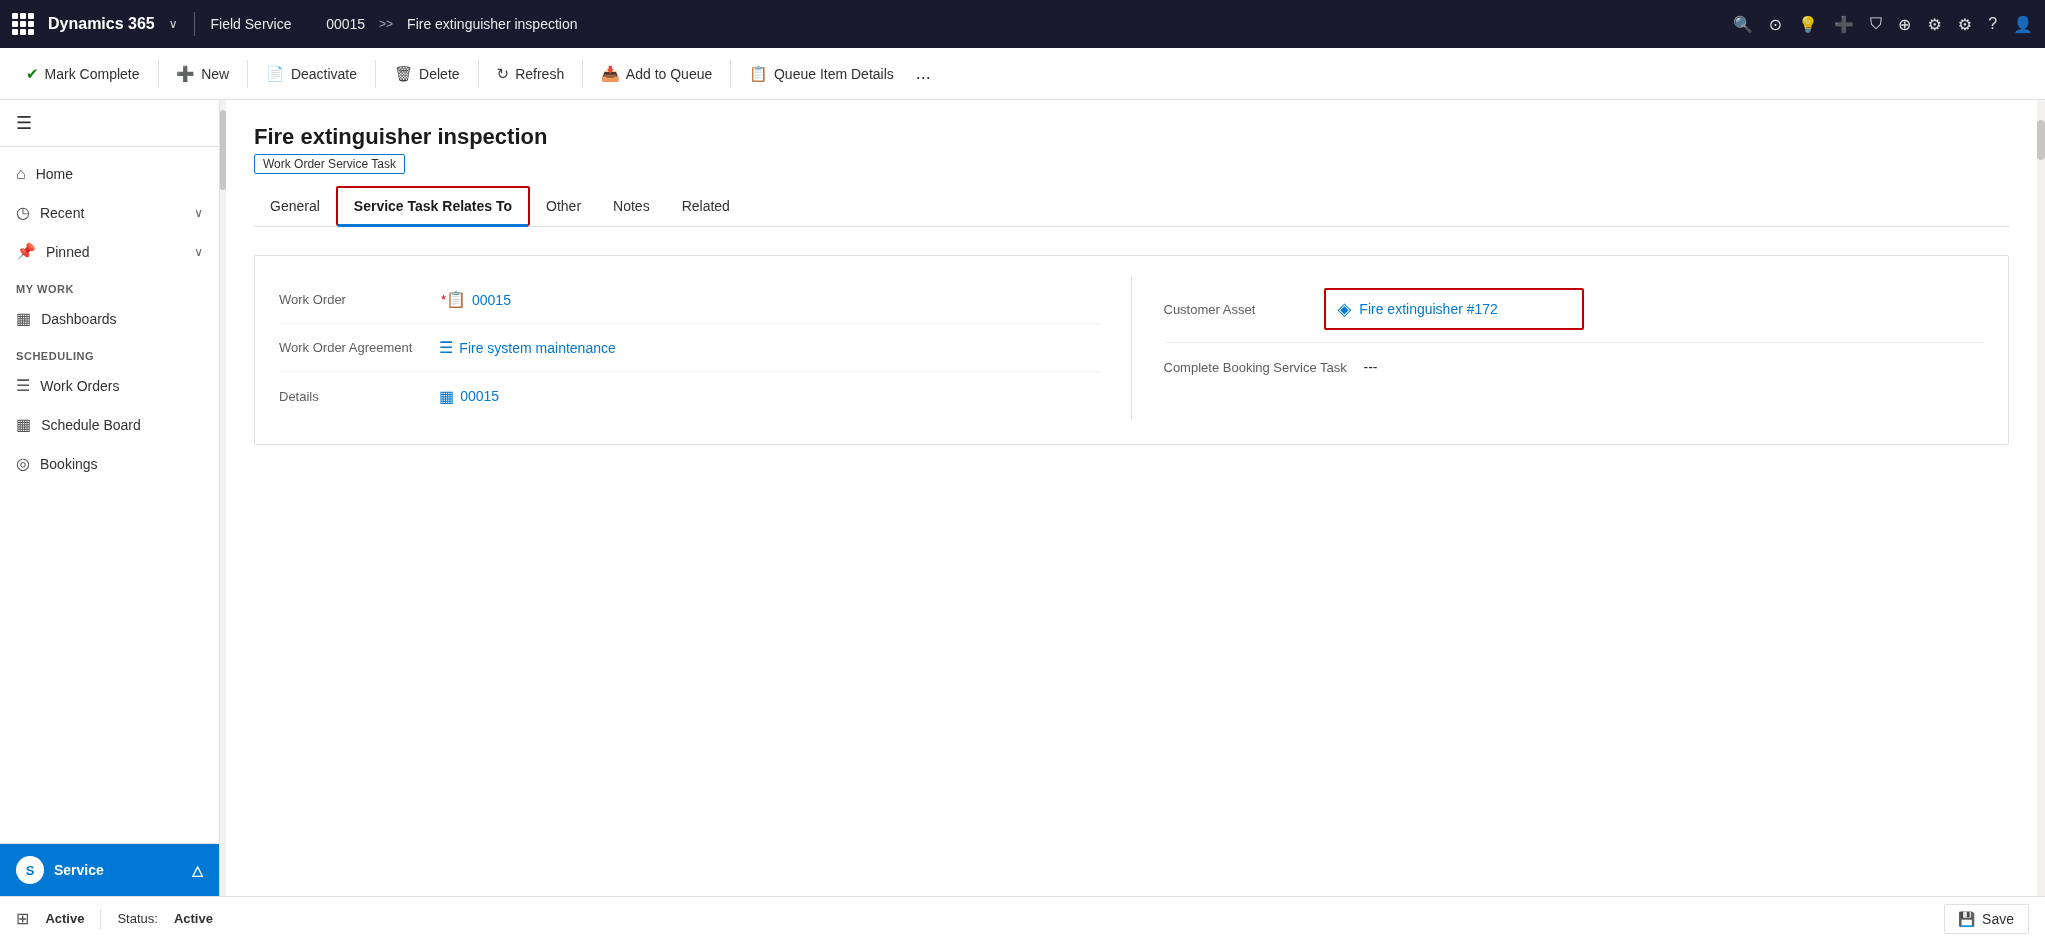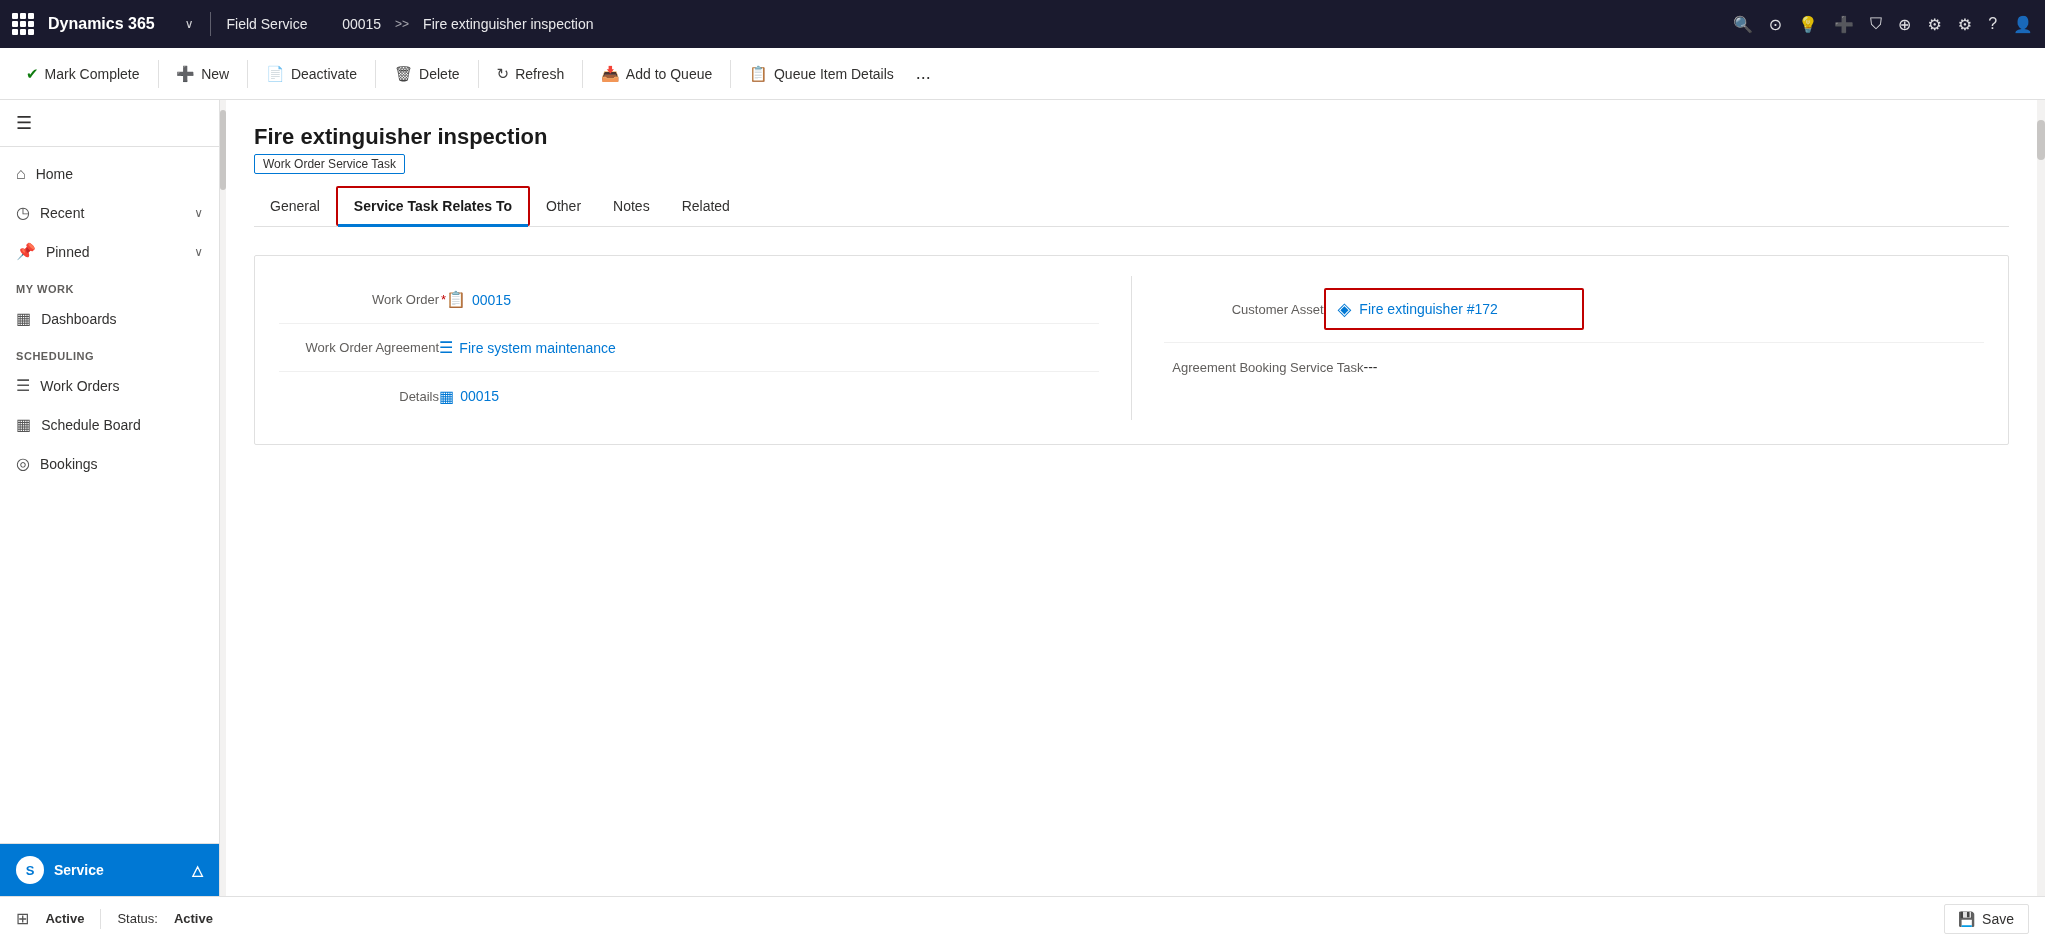--- a/index.html
+++ b/index.html
@@ -11,21 +11,21 @@
       color: #fff;
       display: flex;
       align-items: center;
       height: 48px;
       padding: 0 12px;
       gap: 10px;
       flex-shrink: 0;
     }
     .top-nav .waffle-icon { display: grid; grid-template-columns: repeat(3,6px); gap: 2px; cursor: pointer; margin-right: 4px; }
     .top-nav .waffle-dot { width: 6px; height: 6px; background: #fff; border-radius: 1px; }
-    .top-nav .brand { font-size: 16px; font-weight: 600; margin-right: 20px; }
+    .top-nav .brand { font-size: 16px; font-weight: 600; margin-right: 4px; }
     .top-nav .brand-chevron { font-size: 12px; opacity: 0.8; cursor: pointer; }
     .top-nav .divider-v { width: 1px; height: 24px; background: rgba(255,255,255,0.3); margin: 0 6px; }
     .top-nav .nav-module { font-size: 14px; opacity: 0.9; }
     .top-nav .breadcrumb-sep { font-size: 12px; opacity: 0.6; margin: 0 4px; }
     .top-nav .breadcrumb-link { font-size: 14px; opacity: 0.9; color: #fff; text-decoration: none; }
     .top-nav .breadcrumb-current { font-size: 14px; opacity: 0.9; }
     .top-nav-icons { margin-left: auto; display: flex; align-items: center; gap: 16px; }
     .top-nav-icons span { font-size: 16px; cursor: pointer; opacity: 0.85; }
 
     
@@ -216,21 +216,20 @@
       height: 3px;
       background: #0078d4;
     }
 
     
     .form-section {
       border: 1px solid #e0e0e0;
       border-radius: 2px;
       padding: 20px 24px 24px;
       background: #fff;
-      text-align: right;
     }
     .form-grid {
       display: grid;
       grid-template-columns: 1fr 1fr;
       gap: 0;
     }
     .form-col {
       padding: 0 12px;
     }
     .form-col:first-child { padding-left: 0; border-right: 1px solid #e0e0e0; padding-right: 32px; }
@@ -482,21 +481,21 @@
 
             <div class="form-row">
               <span class="form-label">Customer Asset</span>
               <div class="customer-asset-box">
                 <span class="field-icon" style="font-size:18px; color:#0078d4;">◈</span>
                 <span style="color:#0078d4; font-weight:400;">Fire extinguisher #172</span>
               </div>
             </div>
 
             <div class="form-row">
-              <span class="form-label" style="min-width:200px;">Agreement Booking Service Task</span>
+              <span class="form-label" style="min-width:200px;">Complete Booking Service Task</span>
               <div class="form-value plain">
                 <span>---</span>
               </div>
             </div>
 
           </div>
         </div>
       </div>
 
     </div>

